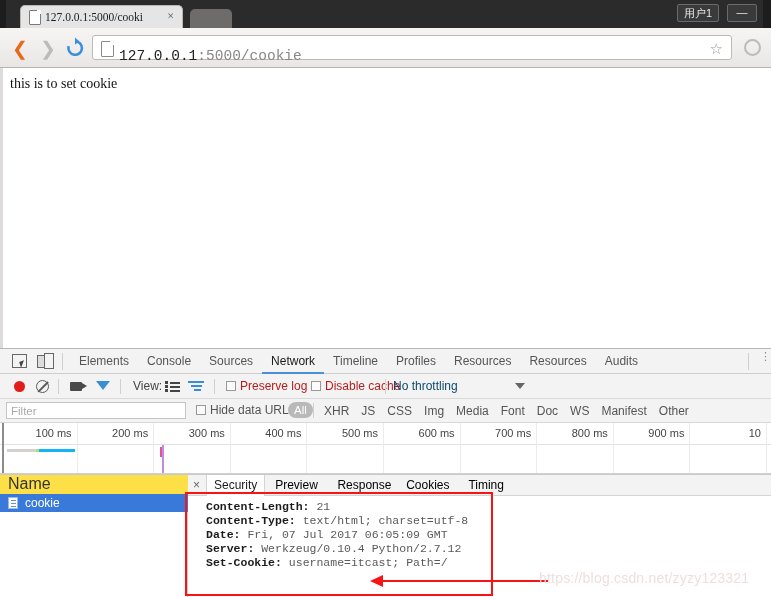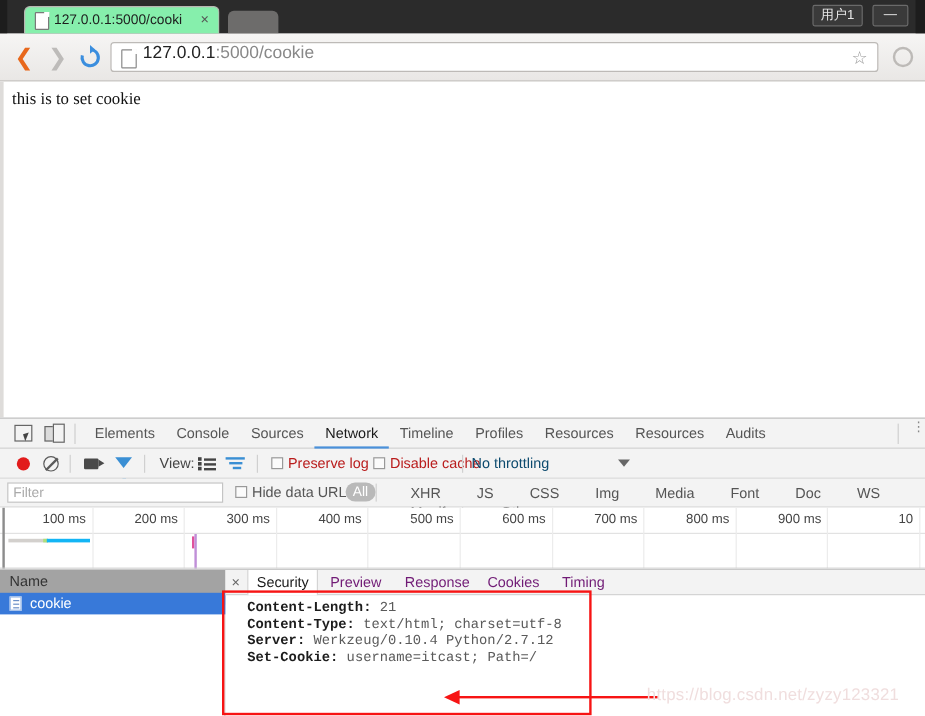--- a/index.html
+++ b/index.html
@@ -12,23 +12,24 @@
   
   .chrome-top{
     position:absolute;left:0;top:0;width:771px;height:28px;
     background:#2b2b2b;
   }
   .win-left-strip{
     position:absolute;left:0;top:0;width:6px;height:28px;background:#1d1d1d;
   }
   .tab{
     position:absolute;left:20px;top:5px;width:163px;height:23px;
-    background:#86efac;border-radius:5px 5px 0 0;
+    background:#e5e5e5;border-radius:5px 5px 0 0;
     border:1px solid #b9b6b3;border-bottom:none;
     box-sizing:border-box;
+    font-family:Liberation Serif, serif;
   }
   .tab-favicon{
     position:absolute;left:8px;top:4px;width:10px;height:13px;
     border:1px solid #7a7a7a;background:#fff;border-radius:1px;
   }
   .tab-favicon:after{
     content:"";position:absolute;right:-1px;top:-1px;
     border-width:0 4px 4px 0;border-style:solid;
     border-color:#7a7a7a #fff #fff #7a7a7a;
   }
@@ -85,22 +86,22 @@
   .omni-icon{
     position:absolute;left:8px;top:5px;width:11px;height:14px;
     border:1px solid #8a8a8a;background:#fff;border-radius:1px;
   }
   .omni-icon:after{
     content:"";position:absolute;right:-1px;top:-1px;
     border-width:0 4px 4px 0;border-style:solid;
     border-color:#8a8a8a #fff #fff #8a8a8a;
   }
   .omni-text{
-    position:absolute;left:26px;top:0;height:17px;line-height:17px;
-    font-size:14.5px;color:#222;white-space:nowrap;
+    position:absolute;left:26px;top:12px;height:17px;line-height:17px;
+    font-size:14.5px;color:#222;white-space:nowrap;font-family:Liberation Mono, monospace;
   }
   .omni-text .dim{color:#888;}
   .omni-star{
     position:absolute;right:8px;top:4px;font-size:15px;color:#9a9a9a;
     line-height:17px;
   }
   .nav-menu-circle{
     position:absolute;left:744px;top:11px;width:17px;height:17px;
     border:2px solid #bdbab7;border-radius:50%;box-sizing:border-box;
   }
@@ -192,21 +193,21 @@
   .filter-input::placeholder{color:#aaa;}
   .hide-chk{position:absolute;left:196px;top:6px;width:10px;height:10px;border:1px solid #999;background:#fbfbfb;box-sizing:border-box;}
   .hide-lab{position:absolute;left:210px;top:4px;font-size:12px;color:#555;line-height:15px;}
   .pill-all{
     position:absolute;left:288px;top:3px;height:16px;padding:0 6px;
     border-radius:8px;background:#b9b9b9;color:#fff;font-size:11.5px;
     line-height:16px;
   }
   .type-sep{position:absolute;left:313px;top:4px;width:1px;height:15px;background:#d0d0d0;}
   .types{position:absolute;left:318px;top:4px;height:16px;}
-  .type{display:inline-block;font-size:12px;color:#555;padding:0 6px;line-height:16px;margin-left:18px;}
+  .type{display:inline-block;font-size:12px;color:#555;padding:0 6px;line-height:16px;}
 
   
   .overview{
     position:absolute;left:0;top:74px;width:771px;height:52px;
     background:#fff;border-bottom:1px solid #c9c9c9;box-sizing:border-box;
     overflow:hidden;
   }
   .ov-ruler{position:absolute;left:0;top:0;width:771px;height:22px;border-bottom:1px solid #e2e2e2;box-sizing:border-box;}
   .ov-tick{position:absolute;top:0;height:52px;width:1px;background:#ececec;}
   .ov-tick-lab{position:absolute;top:4px;font-size:11px;color:#444;text-align:right;}
@@ -216,22 +217,22 @@
   .ov-bar-blue{position:absolute;top:26px;height:3px;background:#13b5f5;}
   .ov-evt-pink{position:absolute;top:24px;width:1.5px;height:10px;background:#e0529c;}
   .ov-evt-purple{position:absolute;top:22px;width:1.5px;height:30px;background:#c08fd8;}
   .ov-botline{position:absolute;left:0;bottom:0;width:771px;height:1px;background:#d0d0d0;}
 
   
   .req-area{position:absolute;left:0;top:126px;width:771px;height:123px;background:#fff;}
   .req-list{position:absolute;left:0;top:0;width:188px;height:123px;background:#fff;border-right:1px solid #ccc;box-sizing:border-box;}
   .req-head{
     position:absolute;left:0;top:0;width:188px;height:29px;
-    background:#a3a3a3;border-bottom:1px solid #d4d4d4;box-sizing:border-box;
-    font-size:12px;color:#333;line-height:18px;padding-left:8px;
+    background:#fde047;border-bottom:1px solid #d4d4d4;box-sizing:border-box;
+    font-size:16px;color:#333;line-height:18px;padding-left:8px;
   }
   .req-row{
     position:absolute;left:0;top:19px;width:188px;height:18px;
     background:#3879d9;color:#fff;font-size:12px;line-height:18px;
   }
   .req-row .ico{
     position:absolute;left:8px;top:3px;width:10px;height:12px;background:#fff;
     border:1px solid #9ab9e8;box-sizing:border-box;
   }
   .req-row .ico:before{content:"";position:absolute;left:1.5px;top:2px;width:5px;height:1px;background:#6b8fc7;box-shadow:0 3px 0 #6b8fc7,0 6px 0 #6b8fc7;}
@@ -239,21 +240,21 @@
 
   .detail{
     position:absolute;left:188px;top:0;width:583px;height:123px;background:#fff;
   }
   .det-tabbar{
     position:absolute;left:0;top:0;width:583px;height:21px;
     background:#f3f3f3;border-bottom:1px solid #d4d4d4;box-sizing:border-box;
   }
   .det-close{position:absolute;left:5px;top:3px;font-size:12px;color:#666;line-height:15px;}
   .det-tab{
-    position:absolute;top:0;height:20px;line-height:20px;font-size:12px;color:#701a75;padding:0 7px;
+    position:absolute;top:0;height:20px;line-height:20px;font-size:12px;color:#000000;padding:0 7px;
   }
   .det-tab.active{background:#fff;color:#1a1a1a;border-left:1px solid #d4d4d4;border-right:1px solid #d4d4d4;height:21px;}
   .headers-body{
     position:absolute;left:0;top:21px;width:583px;height:102px;
     font-family:"Liberation Mono","DejaVu Sans Mono",monospace;
     font-size:11.5px;color:#444;padding:4px 0 0 18px;box-sizing:border-box;
     line-height:14px;
   }
   .hdr-line{white-space:nowrap;}
   .hdr-name{color:#1c1c1c;font-weight:bold;}
@@ -420,20 +421,21 @@
             <div class="det-tab active" style="left: 18px;">Security</div>
             <div class="det-tab" style="left: 80.2px;">Preview</div>
             <div class="det-tab" style="left: 142.4px;">Response</div>
             <div class="det-tab" style="left: 211.2px;">Cookies</div>
             <div class="det-tab" style="left: 273.4px;">Timing</div>
           </div>
       </div>
       <div class="headers-body" id="headers-body">
           <div class="hdr-line"><span class="hdr-name">Content-Length: </span><span class="hdr-val">21</span></div>
           <div class="hdr-line"><span class="hdr-name">Content-Type: </span><span class="hdr-val">text/html; charset=utf-8</span></div>
+          <div class="hdr-line"><span class="hdr-name">Date: </span><span class="hdr-val">Fri, 07 Jul 2017 06:05:09 GMT</span></div>
           <div class="hdr-line"><span class="hdr-name">Server: </span><span class="hdr-val">Werkzeug/0.10.4 Python/2.7.12</span></div>
           <div class="hdr-line"><span class="hdr-name">Set-Cookie: </span><span class="hdr-val">username=itcast; Path=/</span></div>
         </div>
     </div>
   </div>
 </div>
 
 <div class="anno-rect"></div>
 <div class="anno-arrow-line"></div>
 <div class="anno-arrow-head"></div>

